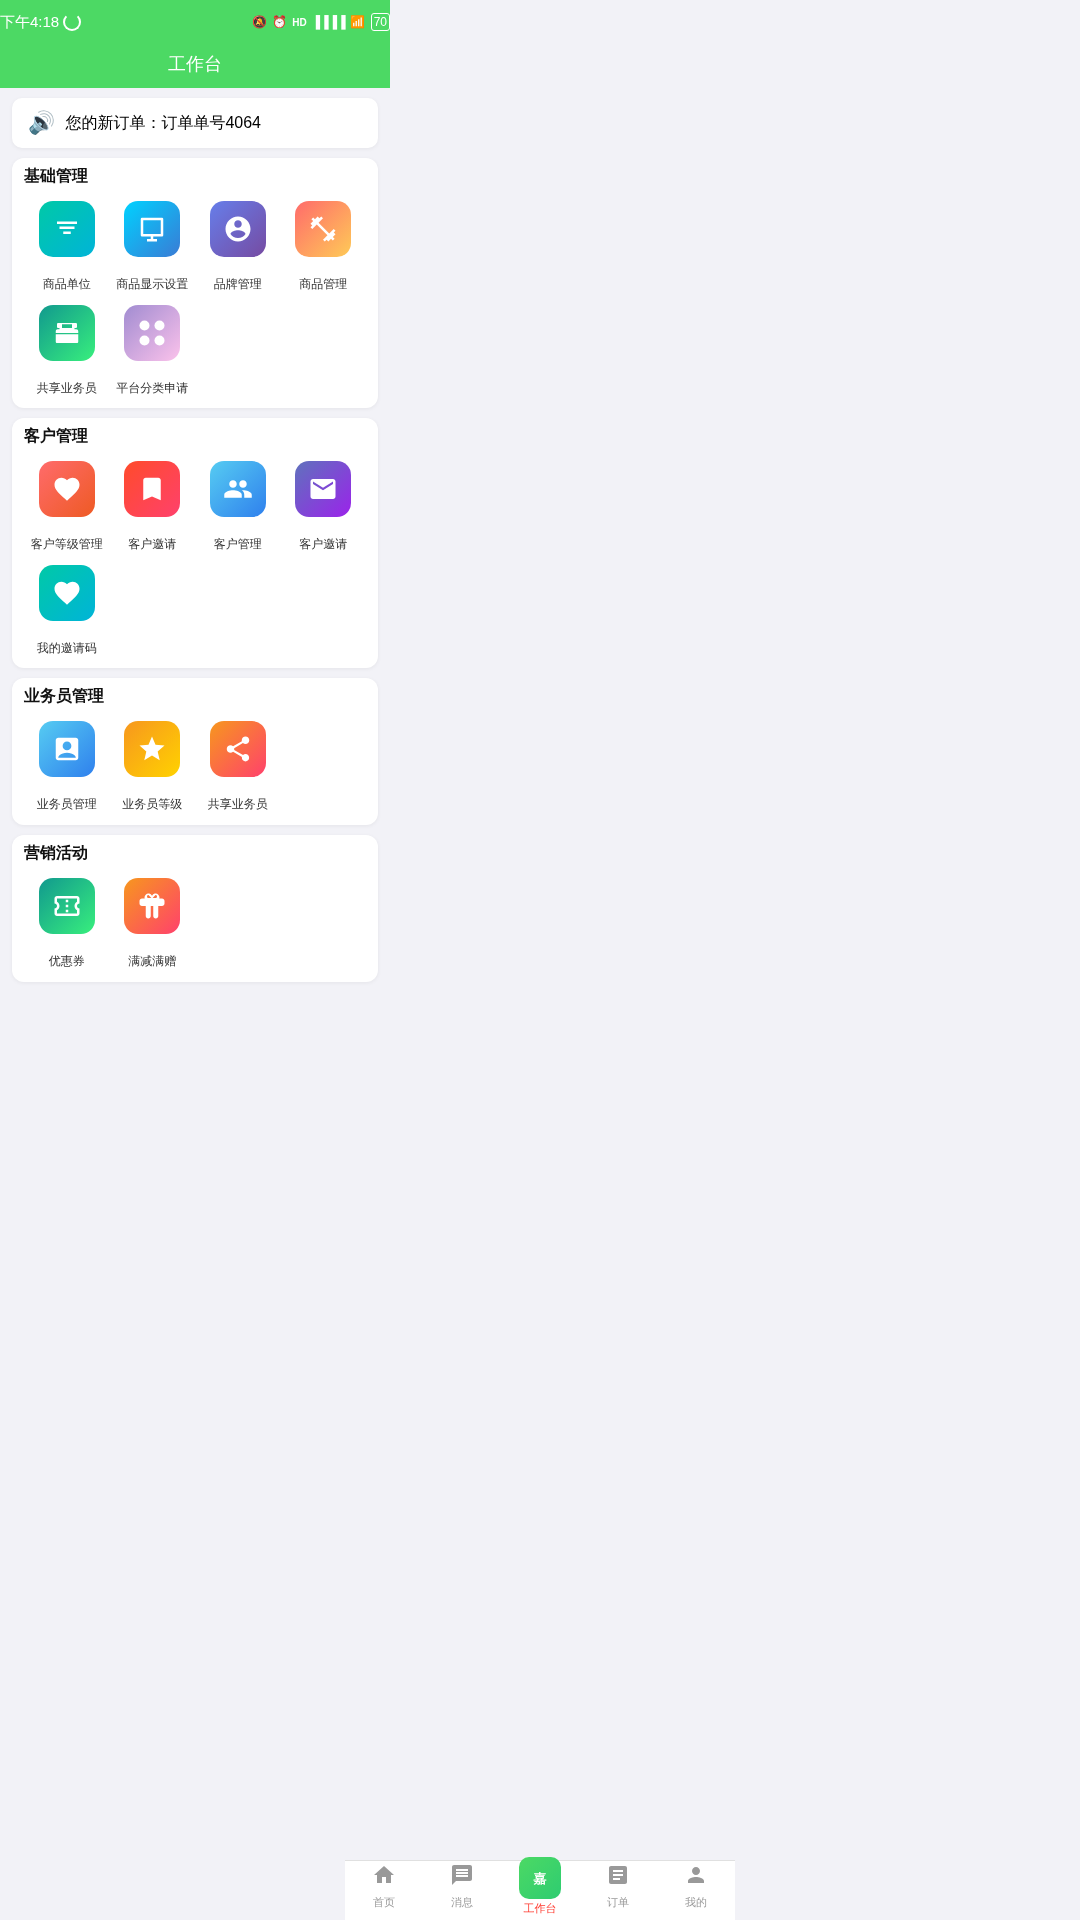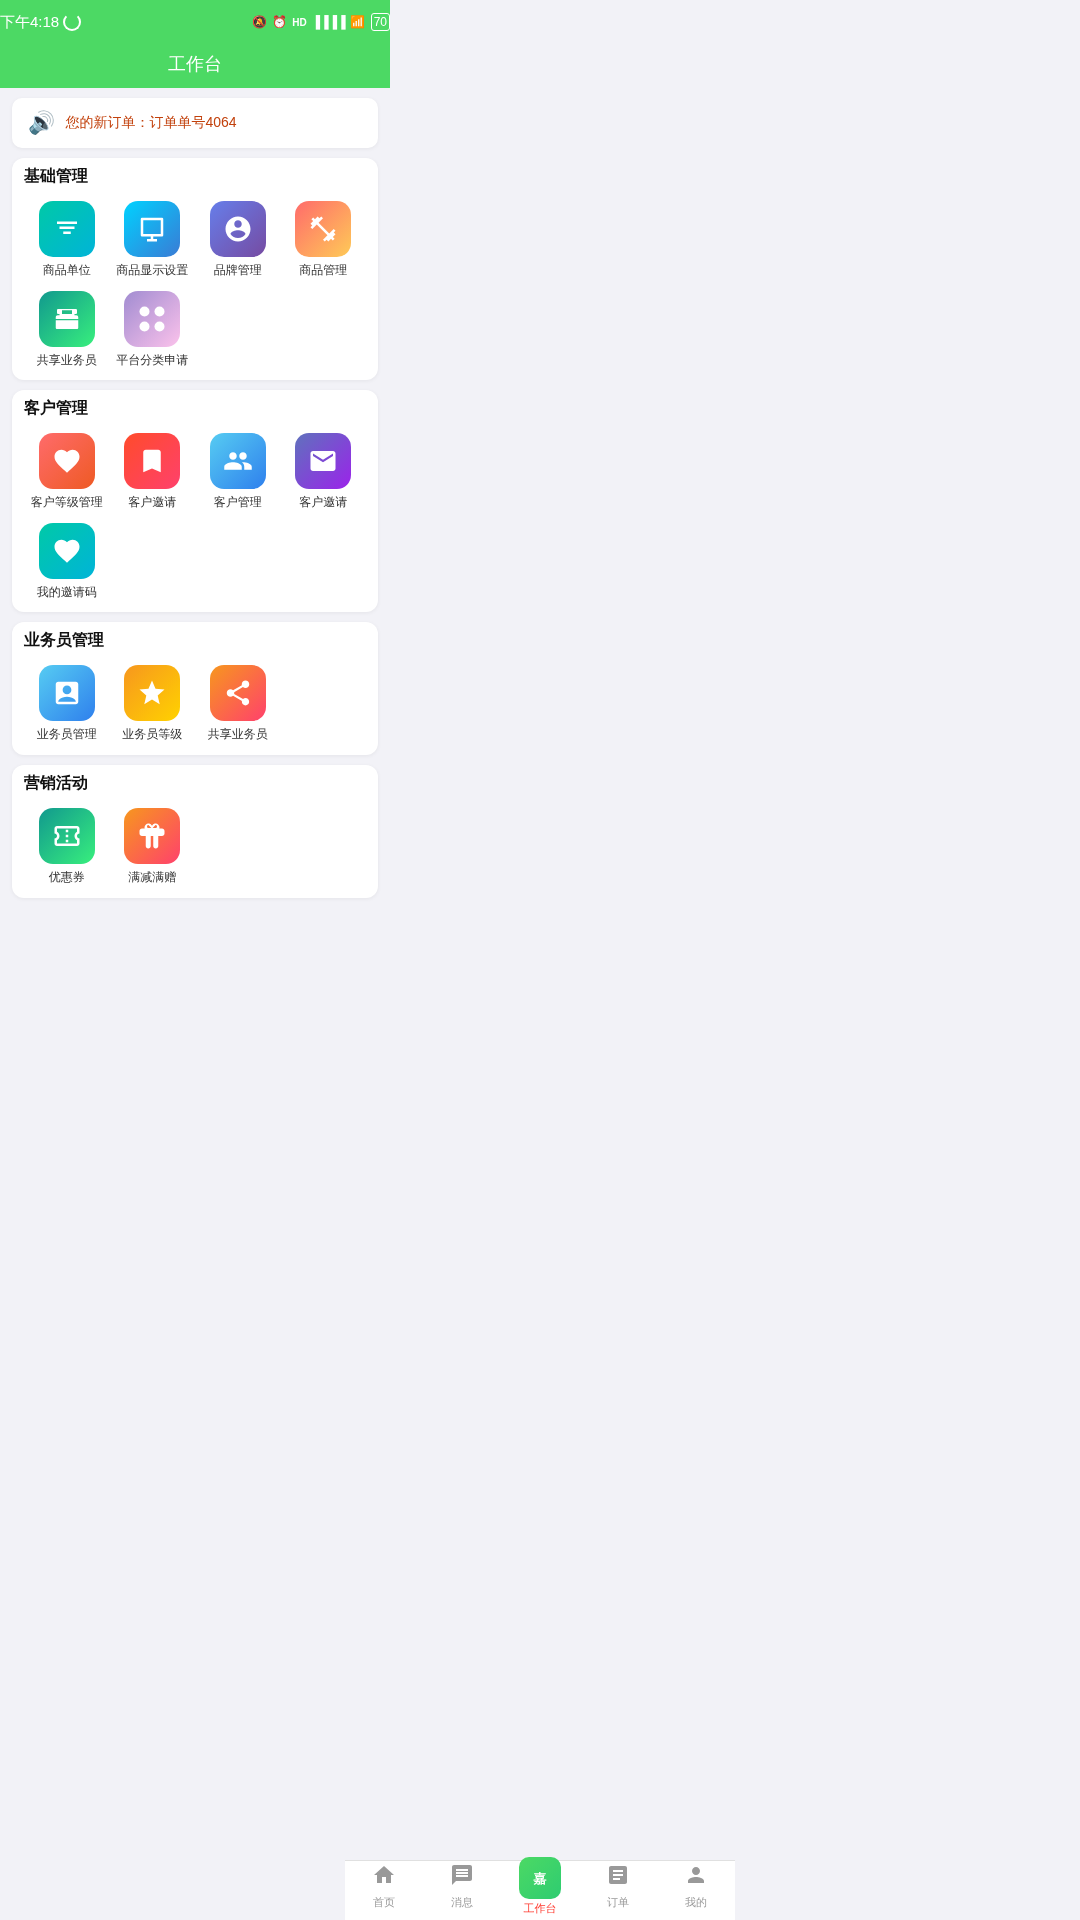--- a/index.html
+++ b/index.html
@@ -79,22 +79,22 @@
       padding: 12px 16px;
       display: flex;
       align-items: center;
       gap: 10px;
       box-shadow: 0 1px 4px rgba(0,0,0,0.06);
     }
     .notif-icon {
       font-size: 22px;
     }
     .notif-text {
-      color: #c2410c;
-      font-size: 14px;
+      color: #000000;
+      font-size: 16px;
       font-weight: 500;
     }
 
     
     .section-card {
       background: #fff;
       margin: 0 12px 10px;
       border-radius: 12px;
       padding: 8px 12px 12px;
       box-shadow: 0 1px 4px rgba(0,0,0,0.06);
@@ -107,21 +107,21 @@
     }
     .icon-grid {
       display: grid;
       grid-template-columns: repeat(4, 1fr);
       gap: 12px 0;
     }
     .icon-item {
       display: flex;
       flex-direction: column;
       align-items: center;
-      gap: 6px;
+      gap: 20px;
       cursor: pointer;
     }
     .icon-box {
       width: 56px;
       height: 56px;
       border-radius: 14px;
       display: flex;
       align-items: center;
       justify-content: center;
       font-size: 26px;

